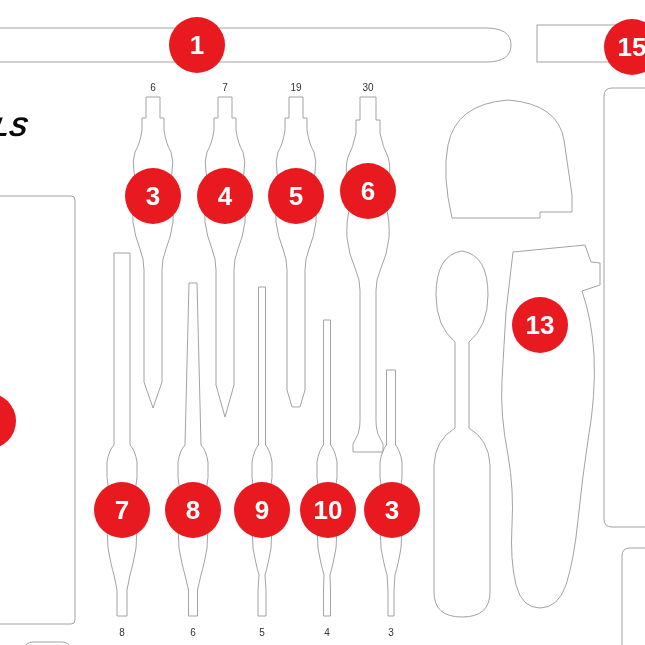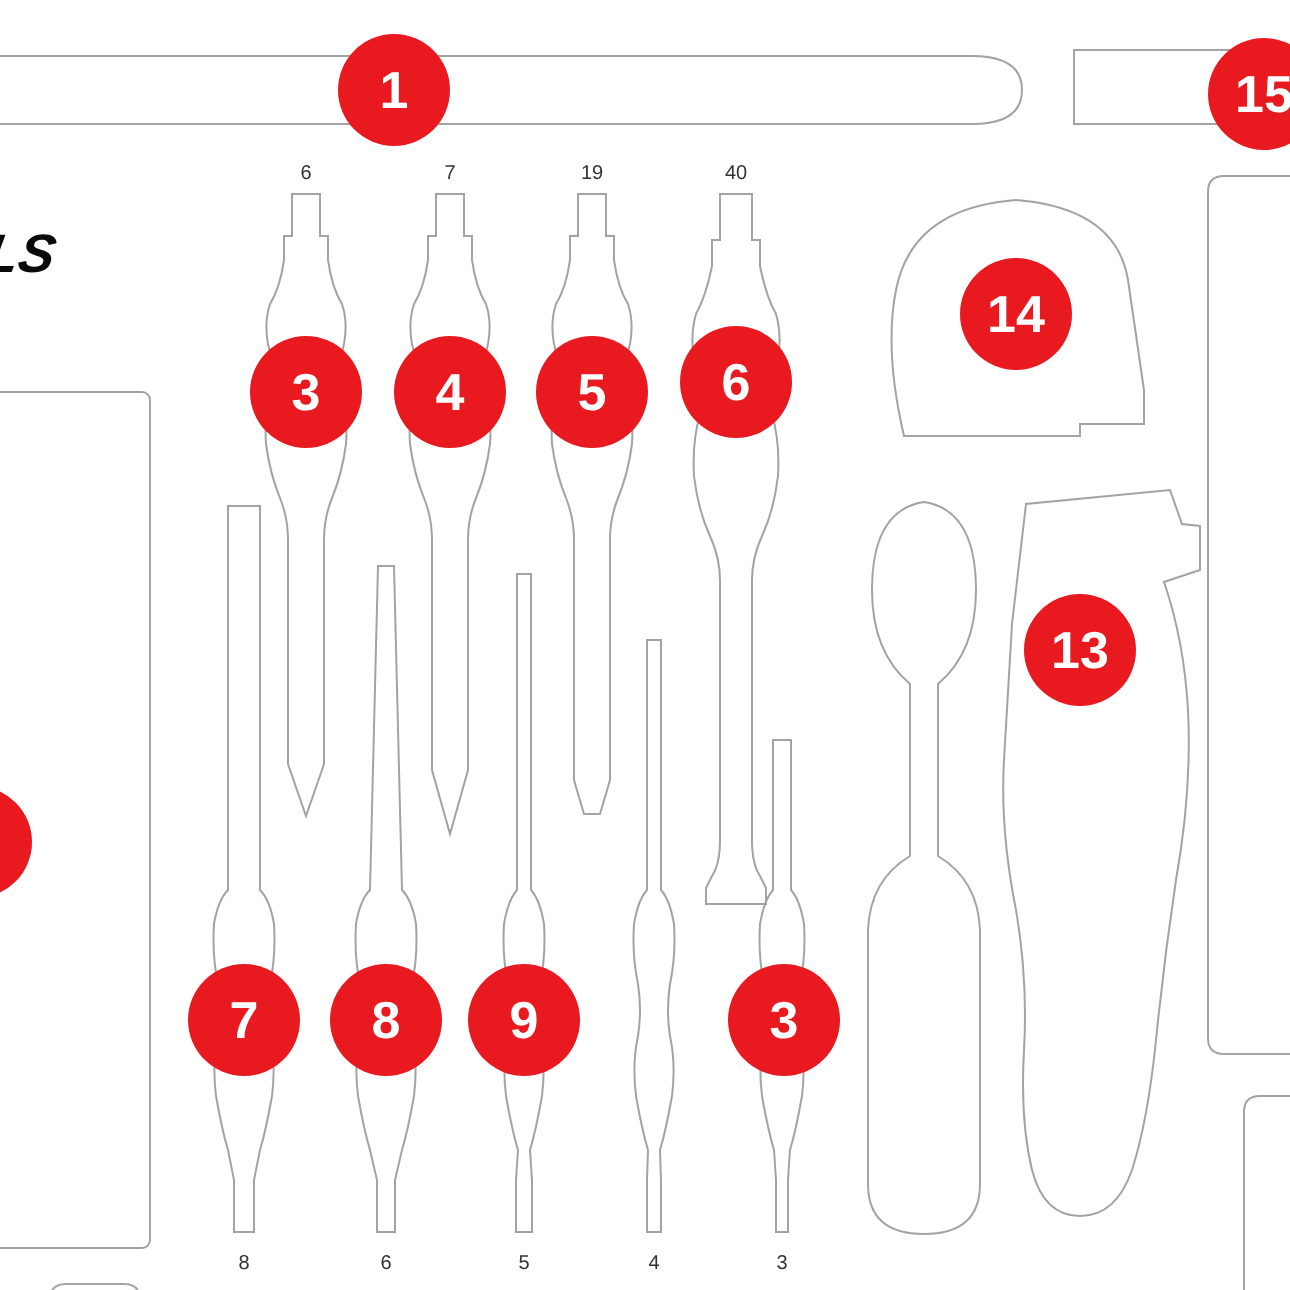--- a/index.html
+++ b/index.html
@@ -64,35 +64,35 @@
     <path d="M 660 548 L 630 548 Q 622 548 622 556 L 622 660"></path>
 
     <path d="M 25 660 L 25 650 Q 25 642 33 642 L 62 642 Q 70 642 70 650 L 70 660"></path>
   </svg>
 
   <div class="logo">LS</div>
 
   <span class="size-label" style="left:153px;top:87px">6</span>
   <span class="size-label" style="left:225px;top:87px">7</span>
   <span class="size-label" style="left:296px;top:87px">19</span>
-  <span class="size-label" style="left:368px;top:87px">40</span>
+  <span class="size-label" style="left:368px;top:87px">30</span>
 
   <span class="size-label" style="left:122px;top:632px">8</span>
   <span class="size-label" style="left:193px;top:632px">6</span>
   <span class="size-label" style="left:262px;top:632px">5</span>
   <span class="size-label" style="left:327px;top:632px">4</span>
   <span class="size-label" style="left:391px;top:632px">3</span>
 
   <div class="marker" style="left:197px;top:45px">1</div>
   <div class="marker" style="left:-12px;top:421px"></div>
   <div class="marker" style="left:153px;top:196px">3</div>
   <div class="marker" style="left:225px;top:196px">4</div>
   <div class="marker" style="left:296px;top:196px">5</div>
   <div class="marker" style="left:368px;top:191px">6</div>
   <div class="marker" style="left:122px;top:510px">7</div>
   <div class="marker" style="left:193px;top:510px">8</div>
   <div class="marker" style="left:262px;top:510px">9</div>
+  <div class="marker" style="left:328px;top:510px">10</div>
   <div class="marker" style="left:392px;top:510px">3</div>
   <div class="marker" style="left:540px;top:325px">13</div>
-  <div class="marker" style="left:508px;top:157px">14</div>
   <div class="marker" style="left:632px;top:47px">15</div>
 
 </div>
 
 </body></html>

